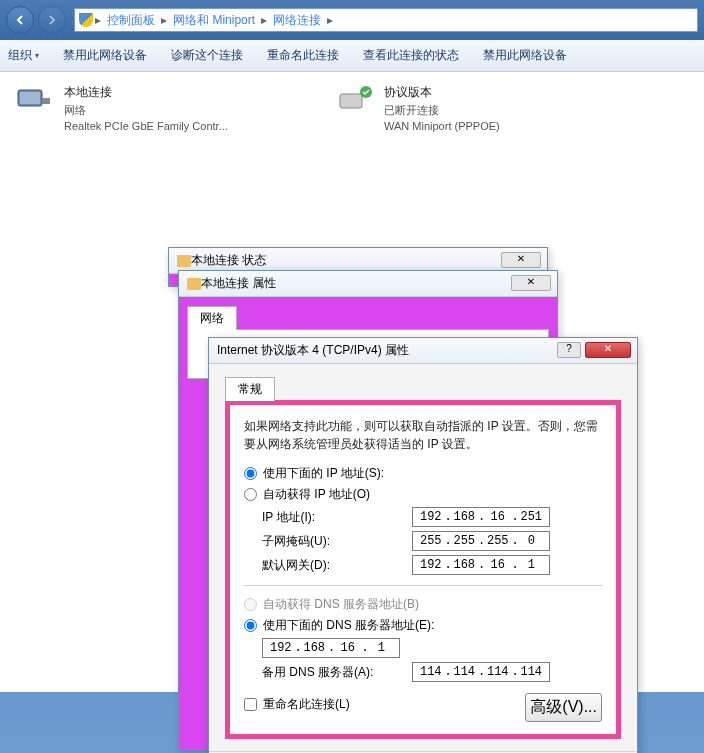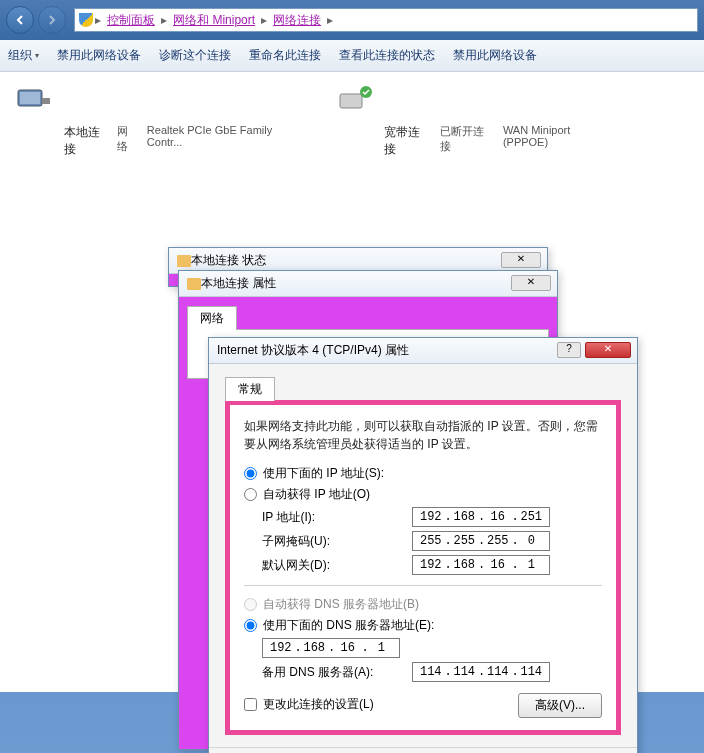--- a/index.html
+++ b/index.html
@@ -6,34 +6,34 @@
 body { font-family: "Microsoft YaHei", "Segoe UI", Tahoma, sans-serif; font-size: 12px; background: linear-gradient(to bottom, #4a7ab8 0%, #6b9bd1 100%); width: 704px; height: 753px; overflow: hidden; position: relative; }
 
 
 .explorer-window { position: absolute; top: 0; left: 0; right: 0; bottom: 0; }
 
 
 .nav-bar { background: linear-gradient(to bottom, #4d7bb3, #3a6aa5); height: 40px; display: flex; align-items: center; padding: 4px 6px; gap: 4px; }
 .nav-btn { width: 28px; height: 28px; border-radius: 14px; background: linear-gradient(to bottom, #5a8bc5, #3c6fa8); border: 1px solid #2a5a92; display: flex; align-items: center; justify-content: center; color: #cdd; }
 .nav-btn.fwd { opacity: 0.5; }
 .breadcrumb { flex: 1; background: #fff; border: 1px solid #7a9bc0; height: 24px; display: flex; align-items: center; padding: 0 4px; gap: 2px; margin-left: 4px; }
-.bc-item { padding: 0 4px; color: #a21caf; text-decoration: underline; }
+.bc-item { padding: 0 4px; color: #3b82f6; }
 .bc-sep { color: #666; }
 
 
-.toolbar { background: linear-gradient(to bottom, #f5f9fc, #e3eaf3); height: 32px; border-bottom: 1px solid #c5d1e0; display: flex; align-items: center; padding: 0 8px; gap: 18px; }
+.toolbar { background: linear-gradient(to bottom, #f5f9fc, #e3eaf3); height: 32px; border-bottom: 1px solid #c5d1e0; display: flex; align-items: center; padding: 0 8px; gap: 24px; }
 .tb-item { color: #1a3a6e; cursor: default; display: flex; align-items: center; gap: 3px; }
 .tb-dd::after { content: "▾"; font-size: 8px; color: #555; }
 
 
 .content { background: #fff; height: 620px; padding: 8px; position: relative; }
 .conn-list { display: flex; gap: 30px; }
 .conn-item { display: flex; gap: 8px; width: 290px; padding: 4px; }
 .conn-icon { width: 44px; height: 36px; flex-shrink: 0; }
-.conn-info { display: flex; flex-direction: row; gap: 10px; color: #222; margin-top: 40px; }
+.conn-info { display: flex; flex-direction: column; gap: 2px; color: #222; }
 .conn-name { font-size: 12px; }
 .conn-sub { color: #555; font-size: 11px; }
 
 
 .dialog { position: absolute; background: #d946ef; border: 1px solid #7090b0; box-shadow: 2px 2px 8px rgba(0,0,0,0.2); }
 .dlg-title { background: linear-gradient(to bottom, #f8fafd, #e8eff7); height: 26px; display: flex; align-items: center; padding: 0 8px; border-bottom: 1px solid #c0cdd9; position: relative; }
 .dlg-close { position: absolute; right: 6px; top: 4px; width: 40px; height: 16px; border: 1px solid #aaa; background: #e8e8e8; font-size: 10px; text-align: center; border-radius: 2px; }
 .dlg-close.red { background: linear-gradient(to bottom, #e56a6a, #c83232); color: #fff; width: 46px; border-color: #a02020; }
 .dlg-help { position: absolute; right: 56px; top: 4px; width: 24px; height: 16px; border: 1px solid #aaa; background: #e8e8e8; font-size: 10px; text-align: center; border-radius: 2px; }
 
@@ -57,21 +57,21 @@
 .field-row { display: flex; align-items: center; margin: 4px 0 4px 18px; }
 .field-label { width: 150px; }
 .ip-input { display: flex; border: 1px solid #7a7a7a; background: #fff; width: 138px; height: 20px; align-items: center; font-family: "Courier New", monospace; font-size: 12px; padding: 0 4px; }
 .ip-oct { width: 28px; text-align: center; }
 .ip-dot { width: 6px; text-align: center; }
 .sep-line { border: none; border-top: 1px solid #d0d0d0; margin: 10px 0; }
 .radio-row.disabled { color: #888; }
 
 .chk-row { display: flex; align-items: center; gap: 6px; margin-top: 14px; }
 .adv-btn-row { display: flex; justify-content: flex-end; margin-top: -20px; }
-.btn { background: linear-gradient(to bottom, #fdfdfd, #e4e4e4); border: 1px solid #8a8a8a; border-radius: 3px; padding: 3px 16px; font-size: 12px; min-width: 72px; }
+.btn { background: linear-gradient(to bottom, #fdfdfd, #e4e4e4); border: 1px solid #8a8a8a; border-radius: 3px; padding: 3px 4px; font-size: 16px; min-width: 72px; }
 .btn-row { display: flex; justify-content: flex-end; gap: 8px; padding: 10px 14px; border-top: 1px solid #d5d5d5; }
 
 .icon-shield { width: 14px; height: 14px; background: linear-gradient(135deg, #4a90d9 50%, #f0c419 50%); border-radius: 0 0 50% 50%; display: inline-block; }
 .icon-folder { width: 14px; height: 12px; background: #f0c060; border-radius: 1px; display: inline-block; }
 </style>
 </head>
 <body>
 
 <div class="explorer-window">
 
@@ -125,21 +125,21 @@
       </div>
       <div class="conn-item">
         <div class="conn-icon">
           <svg width="44" height="36" viewBox="0 0 44 36">
               <rect x="8" y="10" width="22" height="14" rx="2" fill="#d0d0d0" stroke="#888"></rect>
               <circle cx="34" cy="8" r="6" fill="#4caf50"></circle>
               <path d="M31 8 L33 10 L37 6" stroke="#fff" stroke-width="1.5" fill="none"></path>
             </svg>
         </div>
         <div class="conn-info">
-          <span class="conn-name">宽带连接</span>
+          <span class="conn-name">协议版本</span>
           <span class="conn-sub">已断开连接</span>
           <span class="conn-sub">WAN Miniport (PPPOE)</span>
         </div>
       </div>
     </div>
 
     <div class="dialog dlg1">
       <div class="dlg-title">
         <span class="icon-folder"></span>
         <span>本地连接 状态</span>
@@ -250,21 +250,21 @@
               <span class="ip-oct">114</span>
                 <span class="ip-dot">.</span>
               <span class="ip-oct">114</span>
                 <span class="ip-dot">.</span>
               <span class="ip-oct">114</span>
             </div>
           </div>
 
           <div class="chk-row">
             <input type="checkbox" style="">
-            <span>更改此连接的设置(L)</span>
+            <span>重命名此连接(L)</span>
           </div>
           <div class="adv-btn-row">
             <button class="btn">高级(V)...</button>
           </div>
         </div>
       </div>
       <div class="btn-row">
         <button class="btn">确定</button>
         <button class="btn">取消</button>
       </div>

